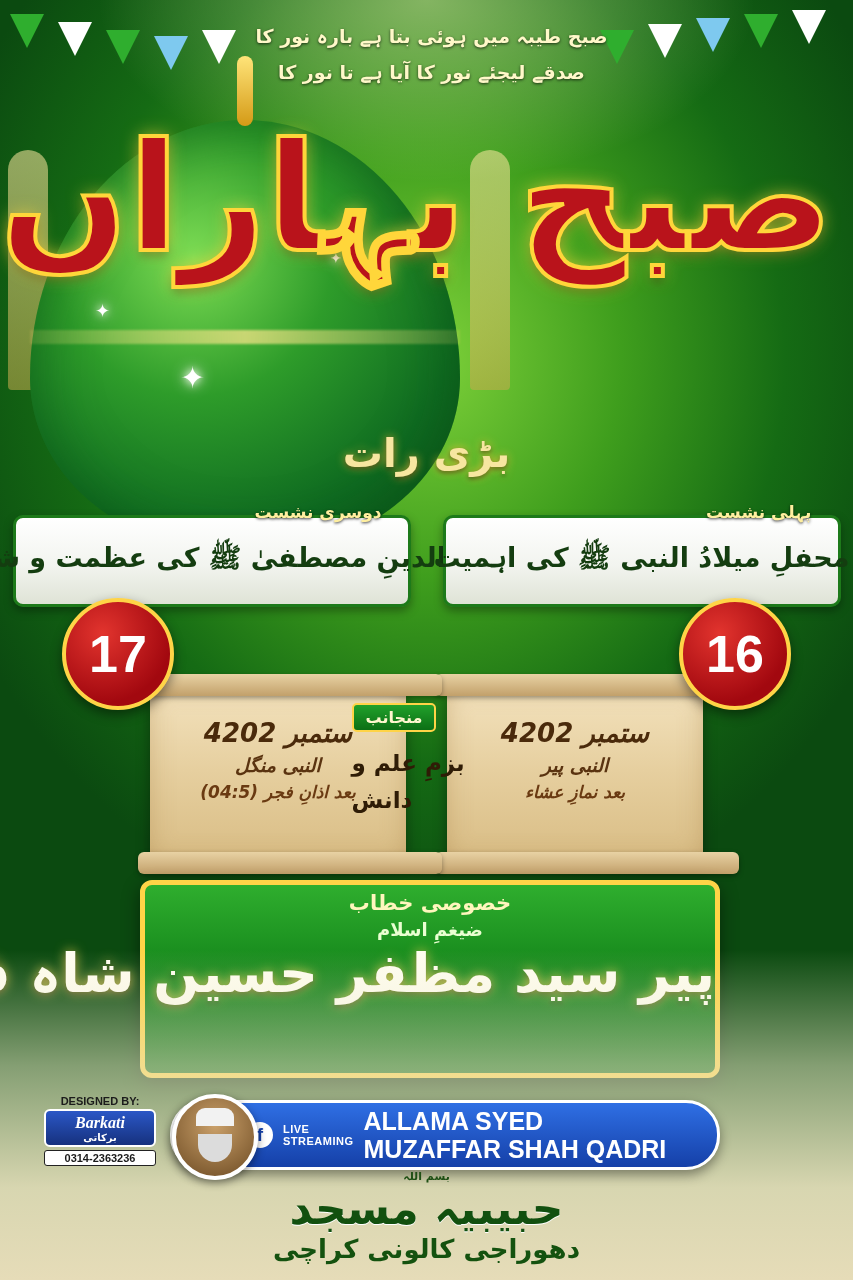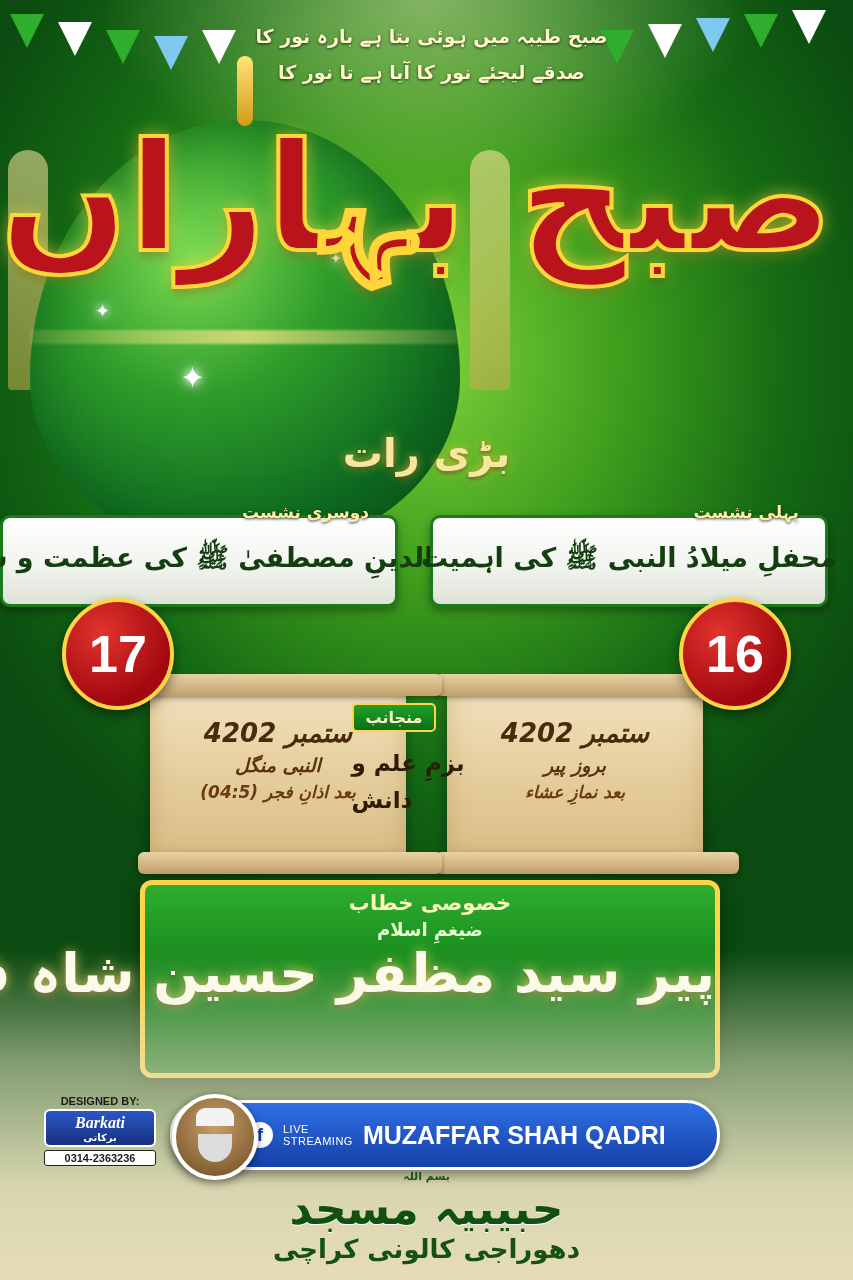--- a/index.html
+++ b/index.html
@@ -79,21 +79,21 @@
     -webkit-text-stroke:4px #ffd63a;
     text-shadow:0 0 18px rgba(255,215,60,.75), 0 6px 10px rgba(0,0,0,.35);
     letter-spacing:-6px;
   }
   .title-sub{
     position:absolute;top:430px;left:0;right:0;text-align:center;
     font-size:40px;color:#f7e6a0;
     text-shadow:0 0 10px rgba(255,200,60,.8),0 2px 4px rgba(0,0,0,.6);
   }
   
-  .sessions{position:absolute;top:515px;left:0;right:0;display:flex;justify-content:flex-start;gap:32px;}
+  .sessions{position:absolute;top:515px;left:0;right:0;display:flex;justify-content:center;gap:32px;}
   .session{
     position:relative;width:392px;height:86px;
     background:linear-gradient(180deg,#ffffff 0%,#f2f4ef 55%,#dfe3d6 100%);
     border:3px solid #1d7a1a;border-radius:10px;
     box-shadow:0 4px 10px rgba(0,0,0,.35);
     display:flex;align-items:center;justify-content:center;
   }
   .session .s-text{font-size:27px;color:#143d10;}
   .s-tag{
     position:absolute;top:-16px;right:26px;
@@ -160,21 +160,21 @@
     position:absolute;left:170px;top:1100px;width:470px;height:64px;
     background:linear-gradient(180deg,#2f6fe4,#1540a8);
     border:3px solid #ffffff;border-radius:34px;
     display:flex;align-items:center;gap:10px;padding-left:74px;
     box-shadow:0 5px 12px rgba(0,0,0,.4);
   }
   .fb{
     width:26px;height:26px;border-radius:50%;background:#fff;color:#1540a8;
     font-size:19px;font-weight:bold;display:flex;align-items:center;justify-content:center;
   }
-  .live-tag{font-size:11px;color:#fff;font-weight:normal;letter-spacing:.5px;line-height:1.1;}
+  .live-tag{font-size:11px;color:#fff;font-weight:bold;letter-spacing:.5px;line-height:1.1;}
   .sp-en{color:#fff;font-size:25px;font-weight:bold;line-height:1.12;text-align:left;}
   .portrait{
     position:absolute;left:172px;top:1094px;width:78px;height:78px;border-radius:50%;
     background:radial-gradient(circle at 50% 35%,#caa06a,#6c4a22);
     border:4px solid #ffffff;overflow:hidden;
     box-shadow:0 3px 8px rgba(0,0,0,.45);
   }
   .portrait .cap{position:absolute;left:20px;top:10px;width:38px;height:18px;border-radius:9px 9px 0 0;background:#f2f2f2;}
   .portrait .beard{position:absolute;left:22px;top:36px;width:34px;height:28px;border-radius:0 0 17px 17px;background:#dcdcdc;}
   
@@ -243,21 +243,21 @@
       <div class="s-tag urdu">پہلی نشست</div>
       <div class="s-text urdu">محفلِ میلادُ النبی ﷺ کی اہمیت</div>
     </div>
   </div>
 
   <div class="scrolls">
 
     <div class="scroll scroll-r">
       <div style="padding:30px 14px 0;">
         <div class="s-date urdu">ستمبر 2024</div>
-        <div class="s-line2 urdu">بروز پیر</div>
+        <div class="s-line2 urdu">النبی پیر</div>
         <div class="s-line3 urdu">بعد نمازِ عشاء</div>
       </div>
     </div>
     <div class="daynum daynum-r">16</div>
 
     <div class="scroll scroll-l">
       <div style="padding:30px 14px 0;">
         <div class="s-date urdu">ستمبر 2024</div>
         <div class="s-line2 urdu">النبی منگل</div>
         <div class="s-line3 urdu">بعد اذانِ فجر (5:40)</div>
@@ -280,20 +280,21 @@
 
   <div class="bottom-haze"></div>
 
   <div class="livebar">
     <div class="fb">f</div>
     <div class="live-tag">
       <div>LIVE</div>
       <div>STREAMING</div>
     </div>
     <div class="sp-en">
+      <div>ALLAMA SYED</div>
       <div>MUZAFFAR SHAH QADRI</div>
     </div>
   </div>
   <div class="portrait">
     <div class="cap"></div>
     <div class="beard"></div>
   </div>
 
   <div class="designer">
     <div>DESIGNED BY:</div>

